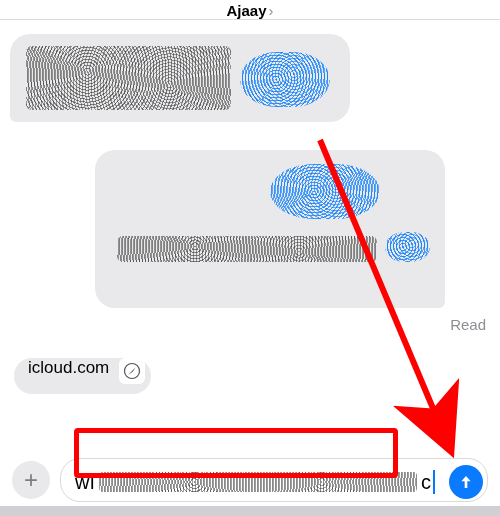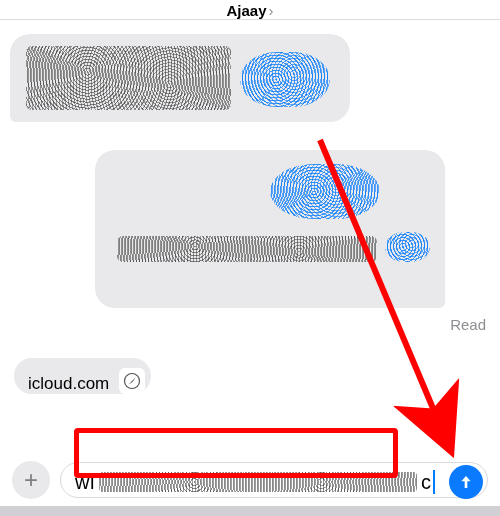--- a/index.html
+++ b/index.html
@@ -84,21 +84,21 @@
     font-weight: 500;
   }
   .suggestion {
     position: absolute;
     left: 14px;
     top: 334px;
     background: #e9e9eb;
     border-radius: 18px;
     height: 36px;
     display: flex;
-    align-items: flex-end;
+    align-items: flex-start;
     padding: 0 6px 0 14px;
     font-size: 17px;
     color: #000;
   }
   .suggestion .safari {
     width: 26px; height: 26px;
     background: #ffffff;
     border-radius: 6px;
     margin-left: 10px;
     display: flex; align-items: center; justify-content: center;
@@ -125,21 +125,21 @@
     border-radius: 50%;
     background: #e9e9eb;
     display: flex; align-items: center; justify-content: center;
     color: #7d7d82;
     font-size: 24px;
     font-weight: 300;
     flex: none;
   }
   .inputwrap {
     flex: 1;
-    height: 36px;
+    height: 44px;
     background: #fff;
     border: 1px solid #d9d9de;
     border-radius: 20px;
     display: flex;
     align-items: center;
     padding: 4px 4px 0 14px;
     position: relative;
     font-size: 20px;
   }
   .inputwrap .txt-start {

